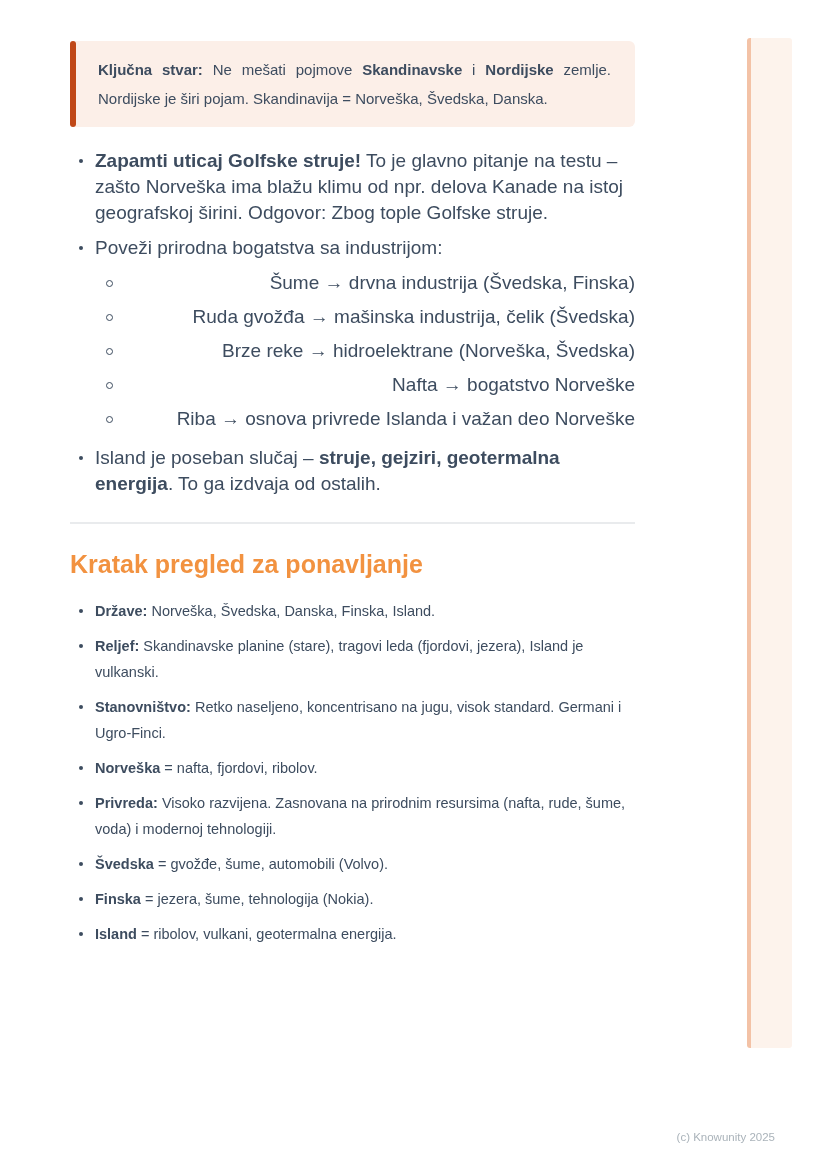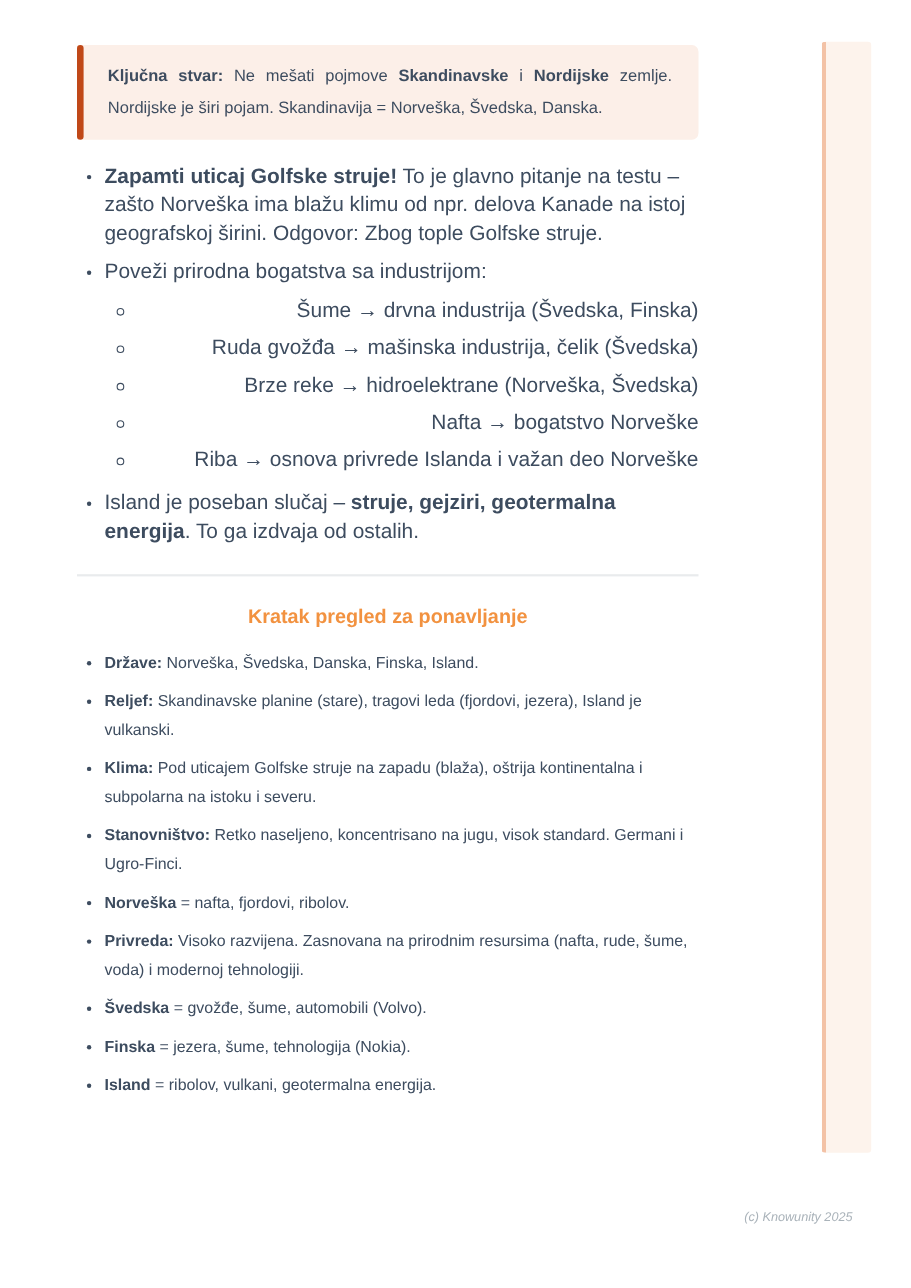--- a/index.html
+++ b/index.html
@@ -84,34 +84,32 @@
   
   .divider {
     border:none;
     border-top:2px solid var(--divider);
     margin:25px 0 0 0;
   }
 
   
   .review-heading {
     margin:26px 0 19px 0;
-    font-size:18px;
+    font-size:25px;
     font-weight:bold;
     color:var(--heading-orange);
-    text-align:center;
   }
   .review { font-size:14.5px; line-height:26px; }
 
   
   .footer {
     position:absolute;
-    top:1101px; right:53px;
+    top:1131px; right:53px;
     font-size:11.5px;
     color:var(--footer-text);
-    font-style:italic;
   }
 </style>
 </head>
 <body>
 
 <div class="page">
 
   <aside class="side-strip"></aside>
 
   <main class="content">
@@ -149,23 +147,20 @@
     <h2 class="review-heading">Kratak pregled za ponavljanje</h2>
 
     <div class="review">
       <div class="li">
         <span class="b">Države:</span><span> Norveška, Švedska, Danska, Finska, Island.</span>
       </div>
       <div class="li">
         <span class="b">Reljef:</span><span> Skandinavske planine (stare), tragovi leda (fjordovi, jezera), Island je vulkanski.</span>
       </div>
       <div class="li">
-        <span class="b">Klima:</span><span> Pod uticajem Golfske struje na zapadu (blaža), oštrija kontinentalna i subpolarna na istoku i severu.</span>
-      </div>
-      <div class="li">
         <span class="b">Stanovništvo:</span><span> Retko naseljeno, koncentrisano na jugu, visok standard. Germani i Ugro-Finci.</span>
       </div>
       <div class="li">
         <span class="b">Norveška</span><span> = nafta, fjordovi, ribolov.</span>
       </div>
       <div class="li">
         <span class="b">Privreda:</span><span> Visoko razvijena. Zasnovana na prirodnim resursima (nafta, rude, šume, voda) i modernoj tehnologiji.</span>
       </div>
       <div class="li">
         <span class="b">Švedska</span><span> = gvožđe, šume, automobili (Volvo).</span>

